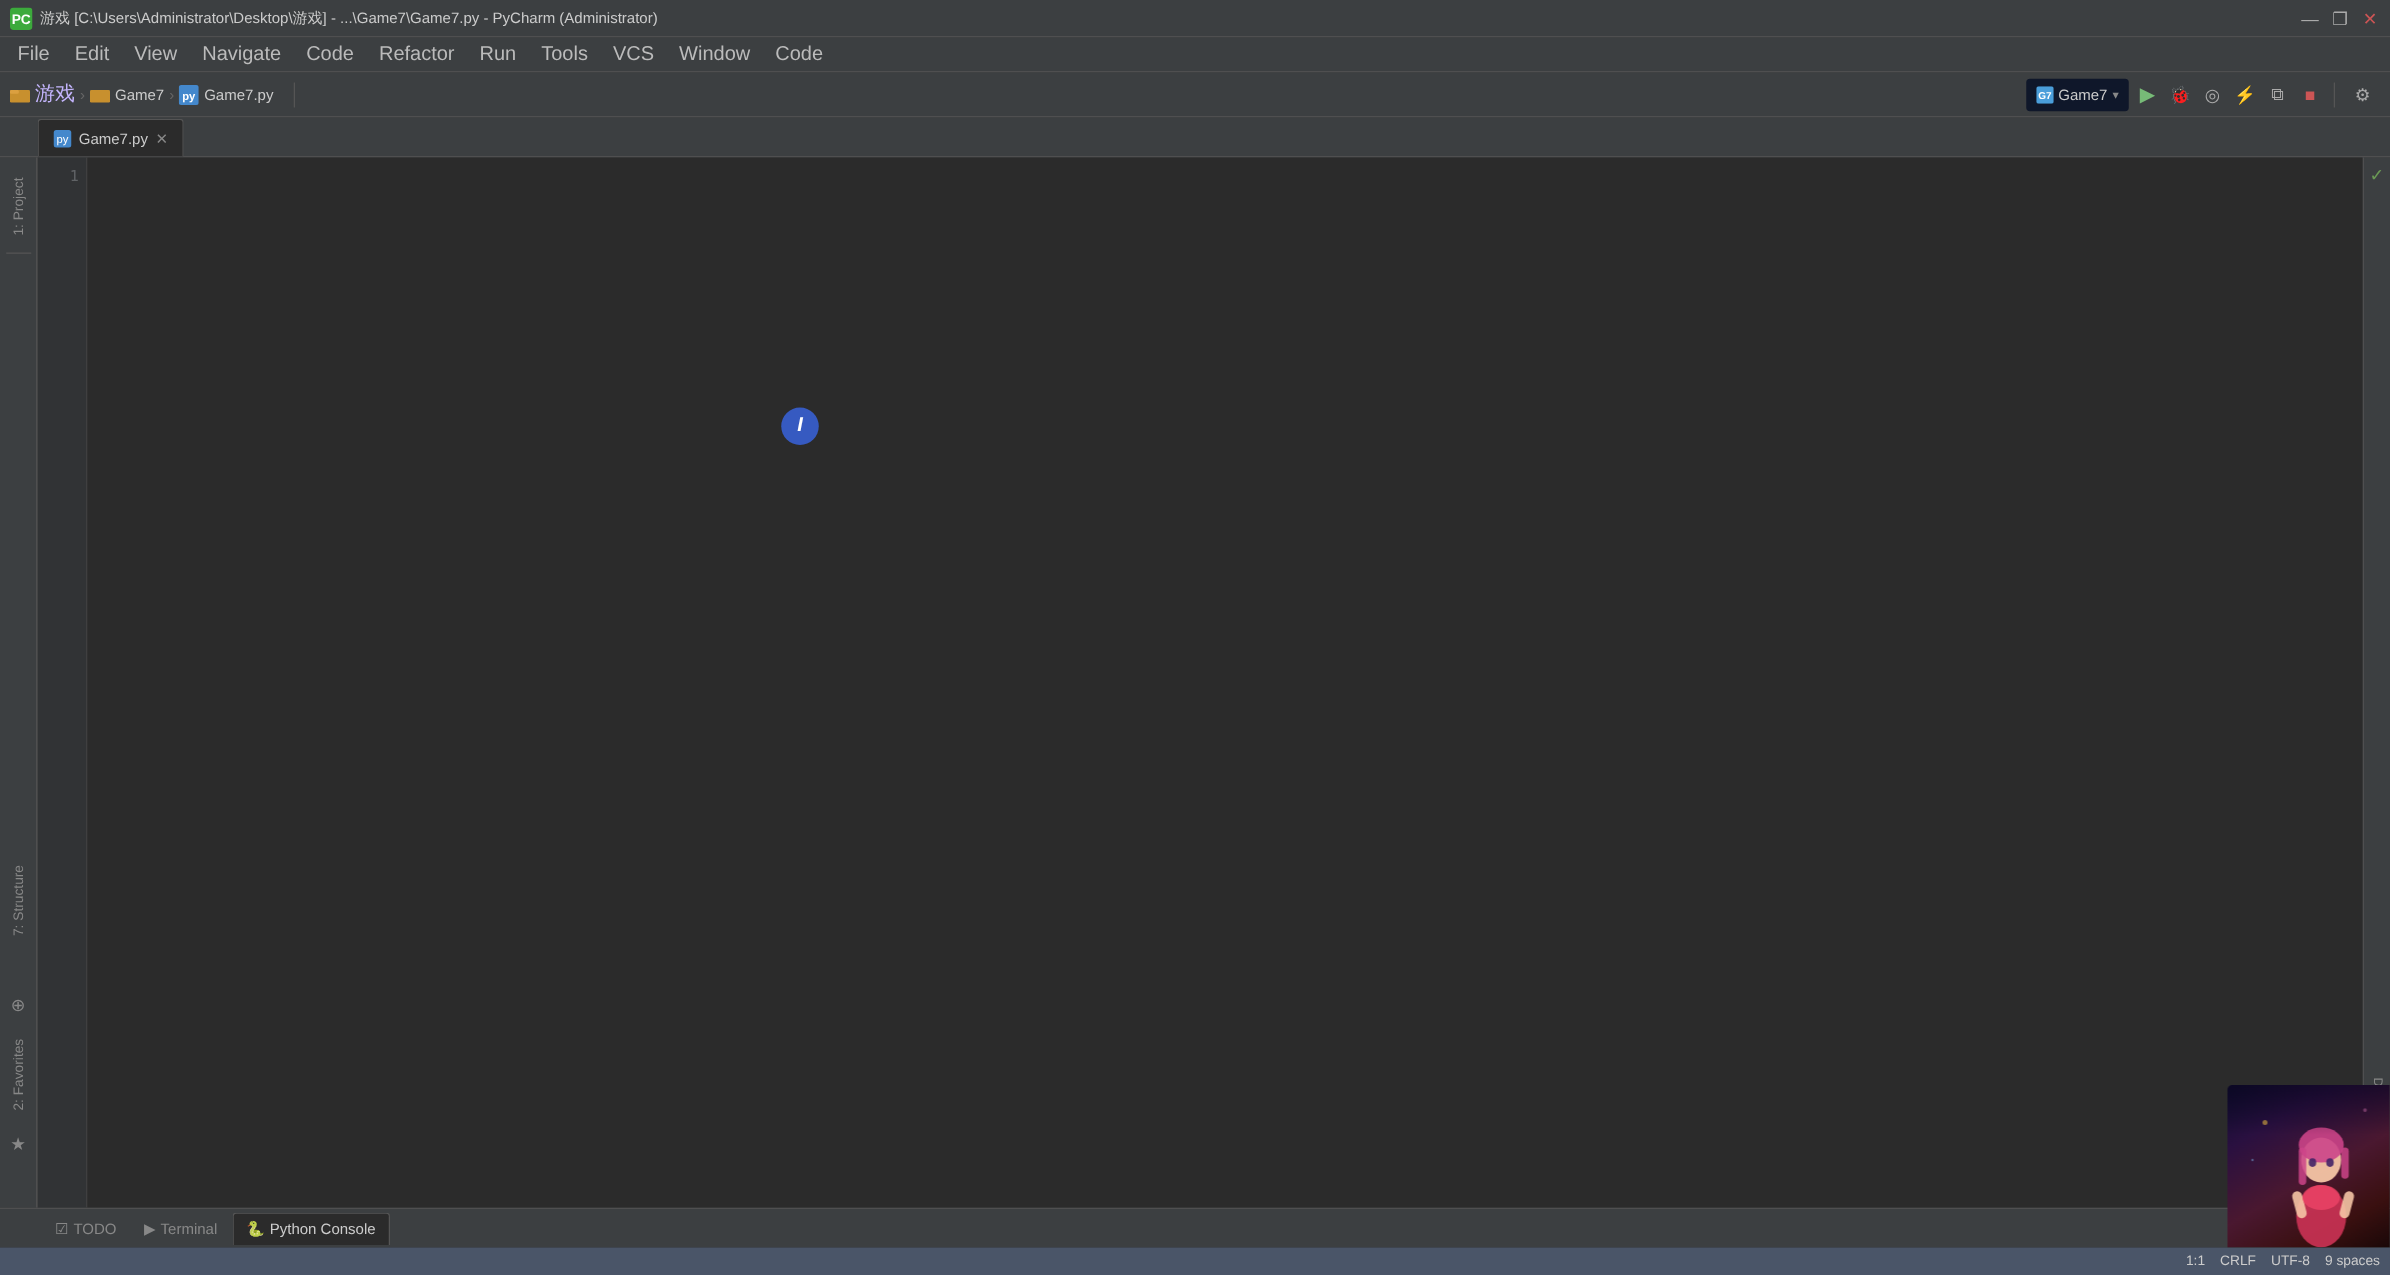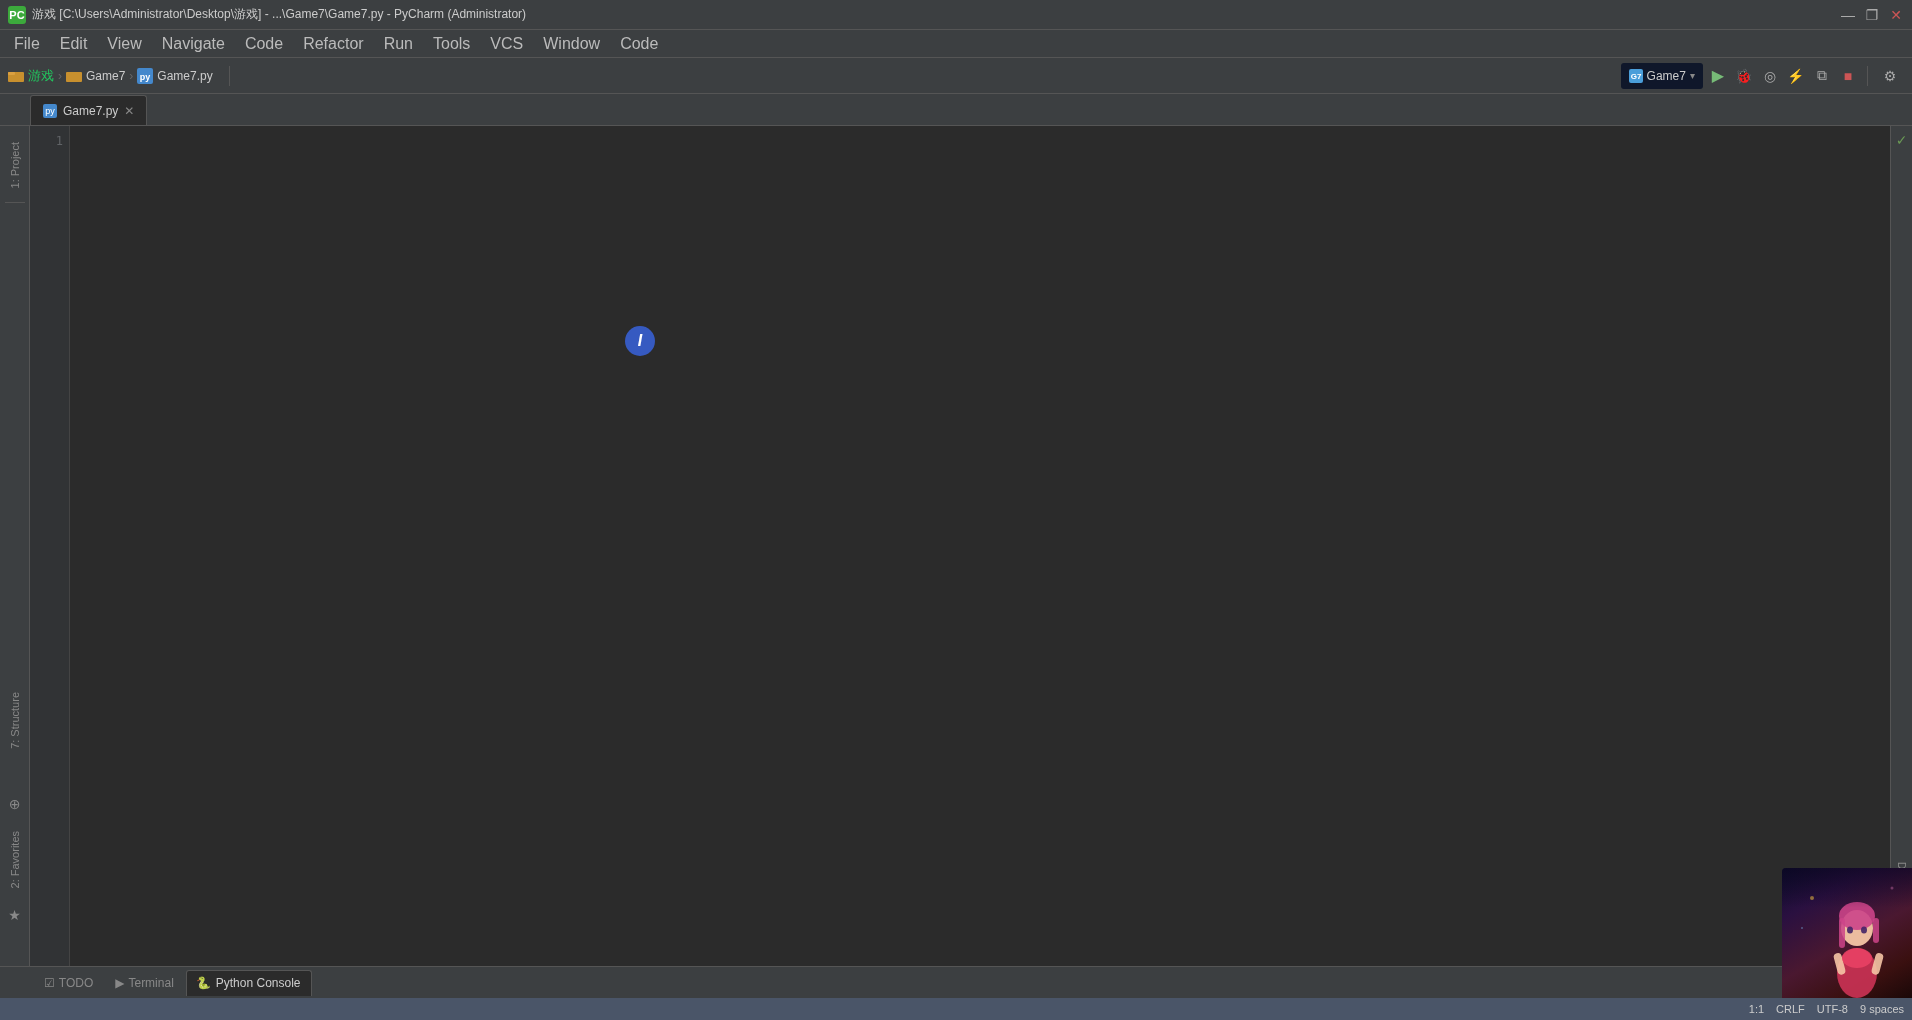--- a/index.html
+++ b/index.html
@@ -361,21 +361,21 @@
   <div class="menu-item">Code</div>
 </div>
 
 <div id="toolbar">
 
   <div style="display:flex;align-items:center;gap:4px;margin-right:8px;">
     <svg width="16" height="16" viewBox="0 0 16 16">
       <rect x="0" y="4" width="16" height="10" rx="1" fill="#c8902e"></rect>
       <rect x="0" y="4" width="7" height="3" rx="1" fill="#dba040"></rect>
     </svg>
-    <span style="font-size:13px;color:#22c55e;cursor:pointer;">游戏</span>
+    <span style="font-size:16px;color:#c4b5fd;cursor:pointer;">游戏</span>
     <span style="color:#666;">›</span>
     <svg width="16" height="16" viewBox="0 0 16 16">
       <rect x="0" y="4" width="16" height="10" rx="1" fill="#c8902e"></rect>
     </svg>
     <span style="font-size:12px;color:#ccc;cursor:pointer;">Game7</span>
     <span style="color:#666;">›</span>
     <svg width="16" height="16" viewBox="0 0 16 16">
       <rect width="16" height="16" rx="2" fill="#4488cc"></rect>
       <text x="8" y="12" text-anchor="middle" fill="white" font-size="9" font-weight="bold">py</text>
     </svg>

